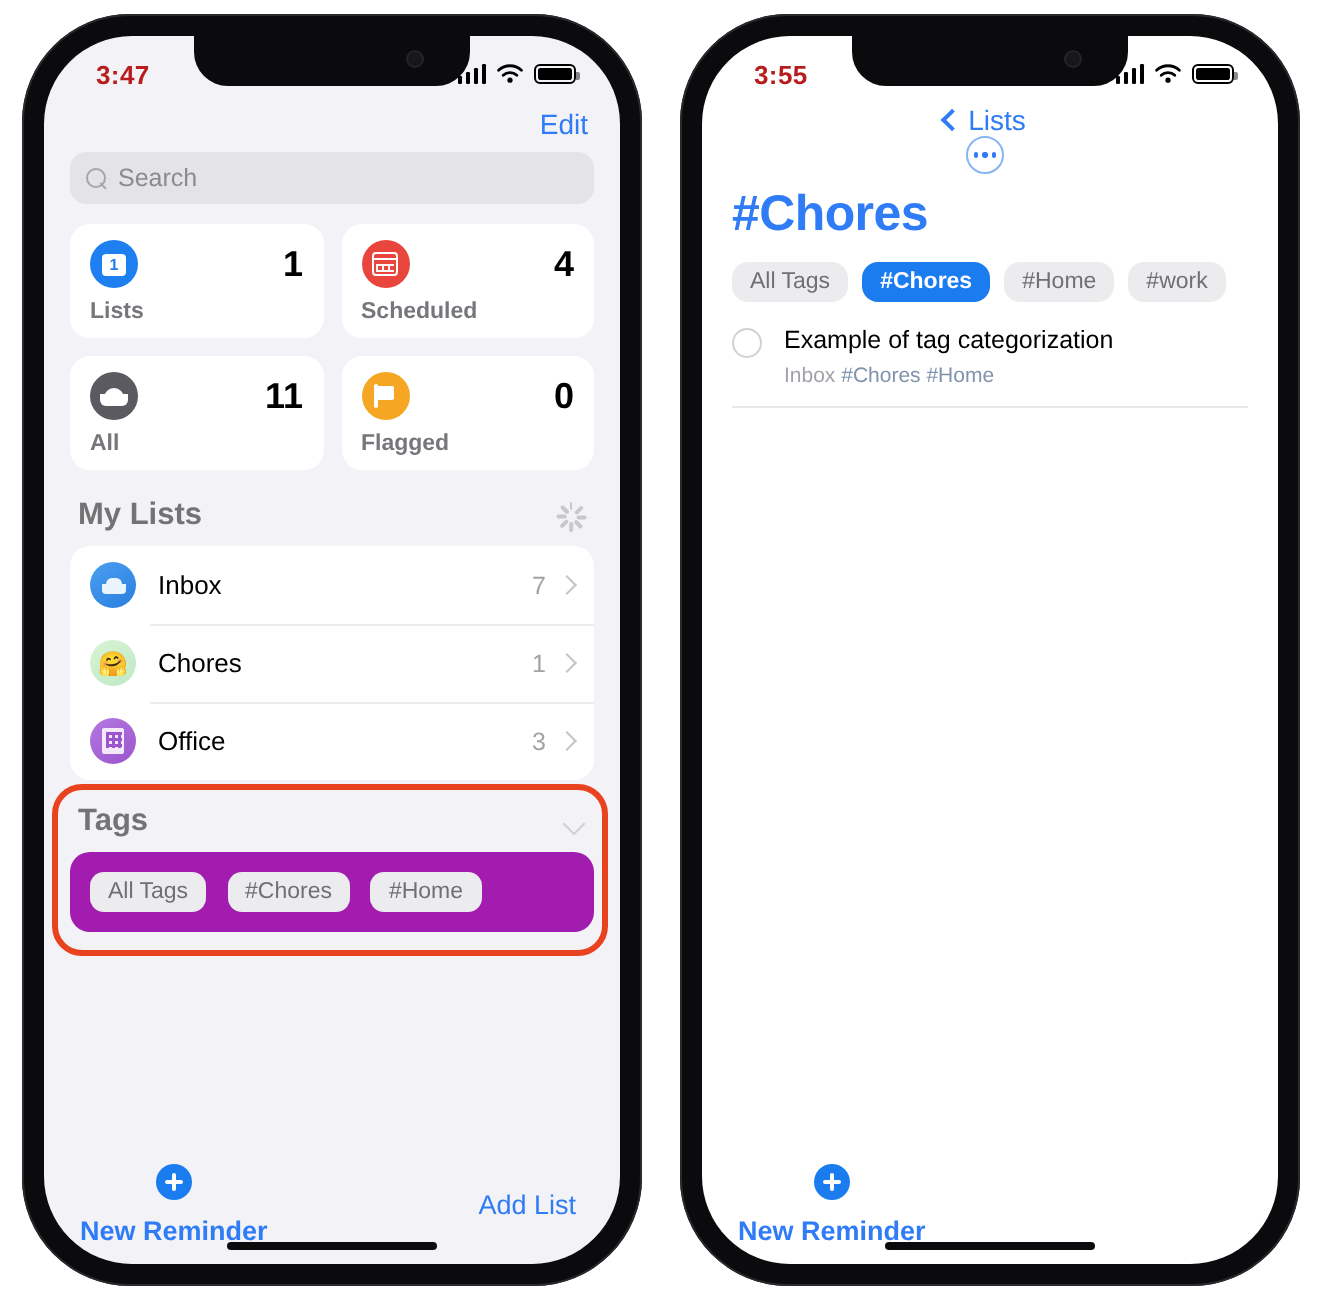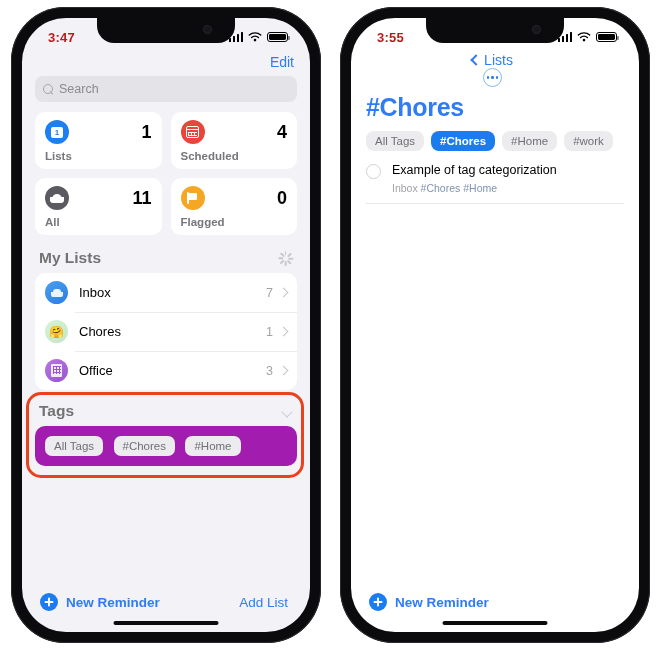--- a/index.html
+++ b/index.html
@@ -192,21 +192,21 @@
   .tag-pill {
     display: inline-block; padding: 4px 9px; border-radius: 7px;
     background: #ececef; color: #6f6f75; font-size: 11.5px; margin-right: 6px;
   }
 
   
   .toolbar {
     flex: 0 0 auto; height: 52px; display: flex; align-items: center;
     justify-content: space-between; padding: 0 22px 8px 18px;
   }
-  .tb-left { display: flex; align-items: center; gap: 8px; }
+  .tb-left { display: flex; align-items: center; gap: 8px; flex-direction: column; }
   .plus {
     width: 18px; height: 18px; border-radius: 50%; background: #1b7cf0;
     position: relative; flex: 0 0 18px;
   }
   .plus::before, .plus::after {
     content:""; position:absolute; background:#fff; border-radius: 1px;
     left: 50%; top: 50%; transform: translate(-50%,-50%);
   }
   .plus::before { width: 9px; height: 2px; }
   .plus::after  { width: 2px; height: 9px; }

